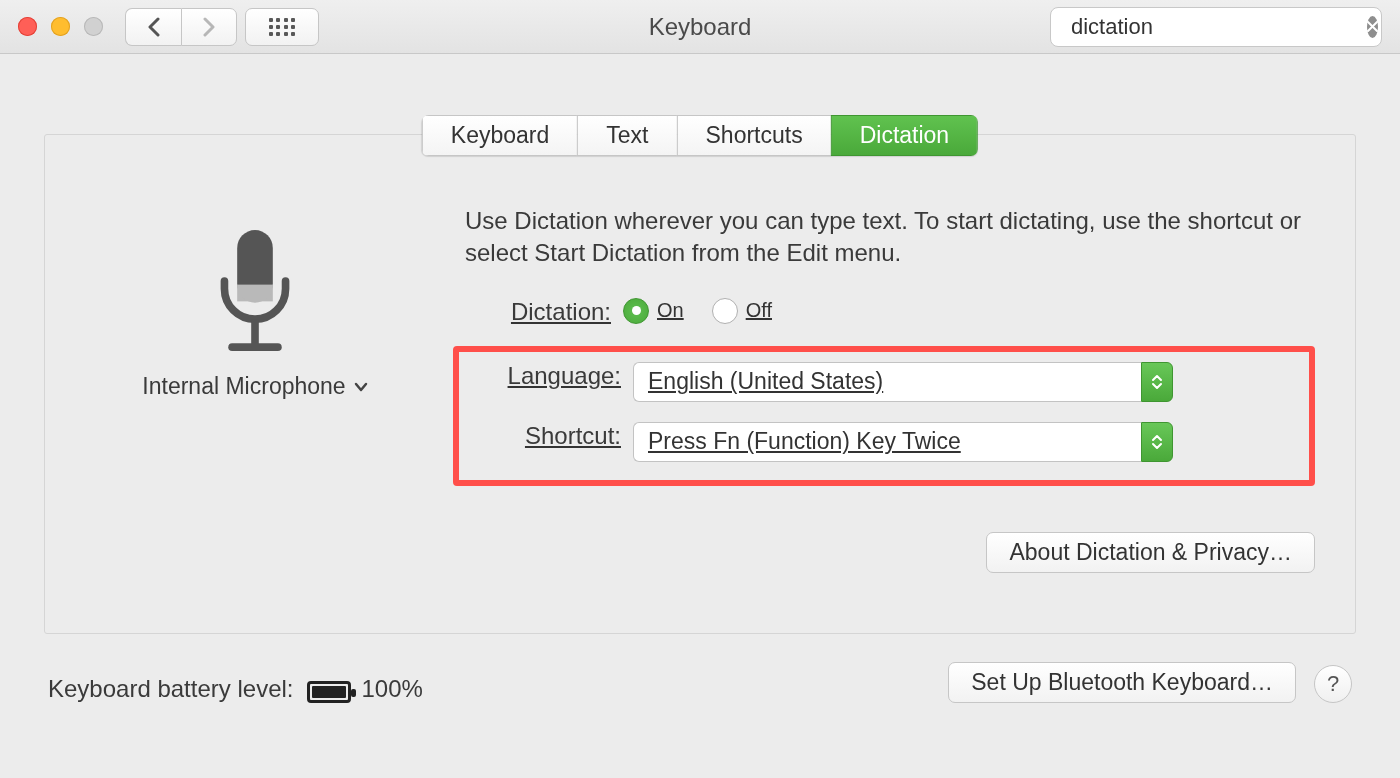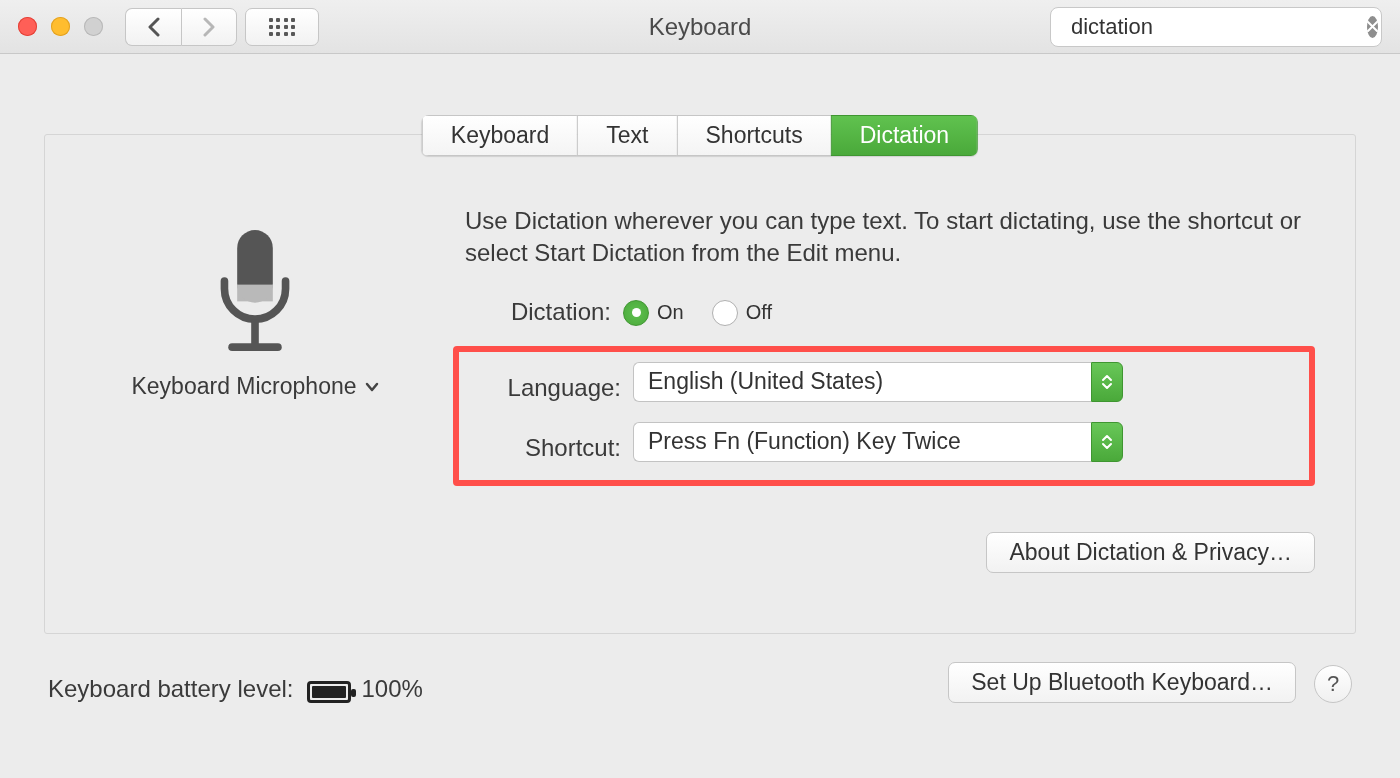--- a/index.html
+++ b/index.html
@@ -116,22 +116,23 @@
     display: flex; align-items: center; gap: 8px;
   }
   
   .settings-col { flex: 1; padding-right: 40px; }
   .desc {
     font-size: 24px; line-height: 1.35;
     color: #3a3a3a;
     margin-bottom: 28px;
   }
   .row {
-    display: flex; align-items: flex-end;
+    display: flex; align-items: flex-start;
     margin-bottom: 20px;
+    text-decoration: underline;
   }
   .row-label {
     width: 180px;
     text-align: right;
     font-size: 24px;
     color: #3a3a3a;
     padding-right: 12px;
   }
   .radio-group { display: flex; gap: 28px; align-items: center; }
   .radio-item { display: flex; align-items: center; gap: 8px; font-size: 20px; }
@@ -150,21 +151,21 @@
   
   .highlight-box {
     border: 6px solid #ff4f4a;
     border-radius: 4px;
     padding: 10px 14px 18px 14px;
     margin-left: -12px;
     margin-top: 4px;
   }
   .dropdown {
     display: flex; align-items: stretch;
-    width: 490px;
+    width: 540px;
     height: 40px;
   }
   .dropdown-body {
     flex: 1;
     background: #fff;
     border: 1px solid #c3c3c3;
     border-right: none;
     border-radius: 6px 0 0 6px;
     display: flex; align-items: center;
     padding: 0 14px;
@@ -292,21 +293,21 @@
       <div class="mic-col">
         <svg class="mic-icon" viewBox="0 0 100 110">
           <rect x="36" y="4" width="28" height="56" rx="14" fill="#555"></rect>
           <rect x="36" y="47" width="28" height="13" rx="0" fill="#b9b9b9"></rect>
           <path d="M36 47 h28 v0 a14 14 0 0 1 -28 0 z" fill="#b9b9b9"></path>
           <path d="M26 44 v6 a24 24 0 0 0 48 0 v-6" stroke="#555" stroke-width="6" fill="none" stroke-linecap="round"></path>
           <line x1="50" y1="74" x2="50" y2="94" stroke="#555" stroke-width="6"></line>
           <line x1="32" y1="96" x2="68" y2="96" stroke="#555" stroke-width="6" stroke-linecap="round"></line>
         </svg>
         <div class="mic-label">
-          <span>Keyboard Microphone</span>
+          <span>Internal Microphone</span>
           <svg width="14" height="10" viewBox="0 0 14 10">
               <path d="M2 2 L7 8 L12 2" stroke="#444" stroke-width="2.5" fill="none" stroke-linecap="round" stroke-linejoin="round"></path>
             </svg>
         </div>
       </div>
 
       <div class="settings-col">
         <div class="desc">Use Dictation wherever you can type text. To start dictating, use the shortcut or select Start Dictation from the Edit menu.</div>
 
         <div class="row" style="margin-left:12px;">

